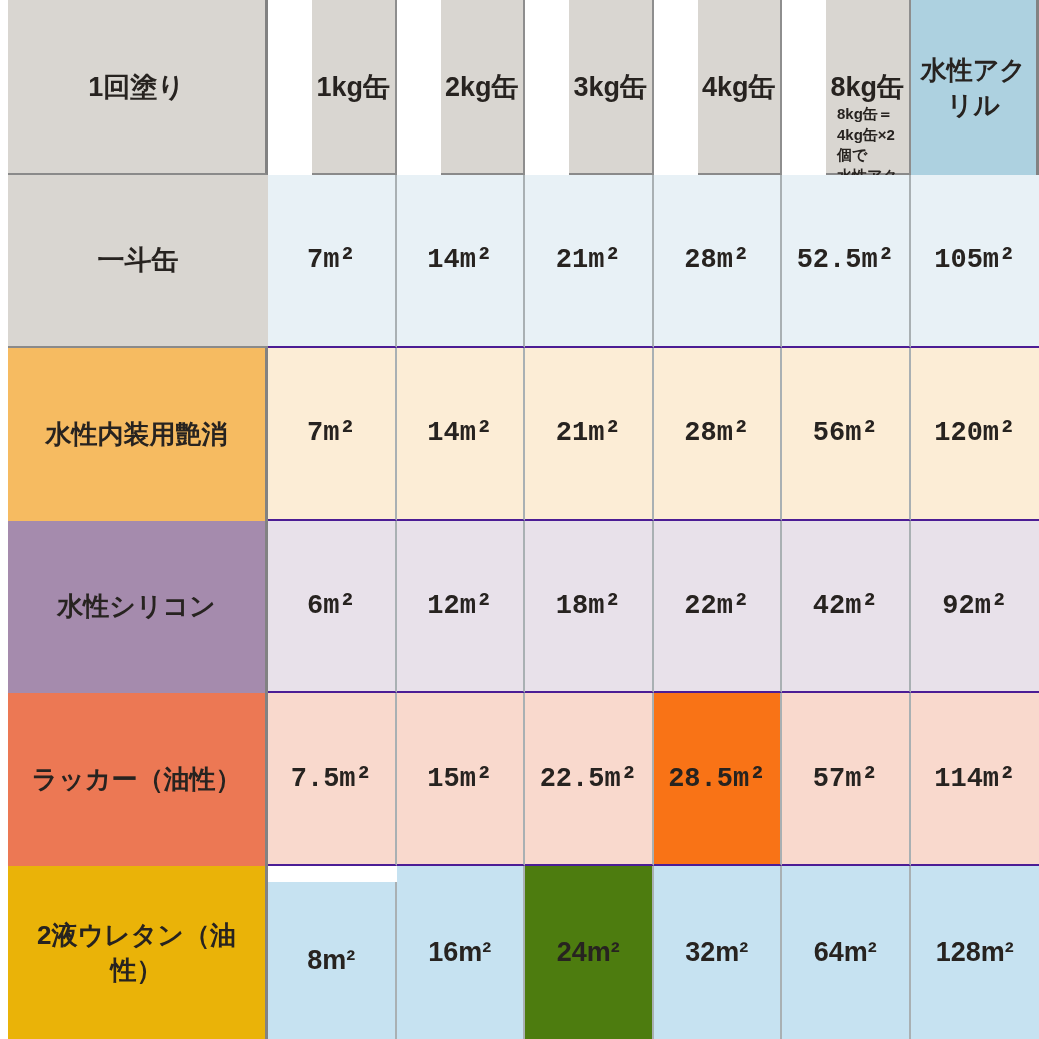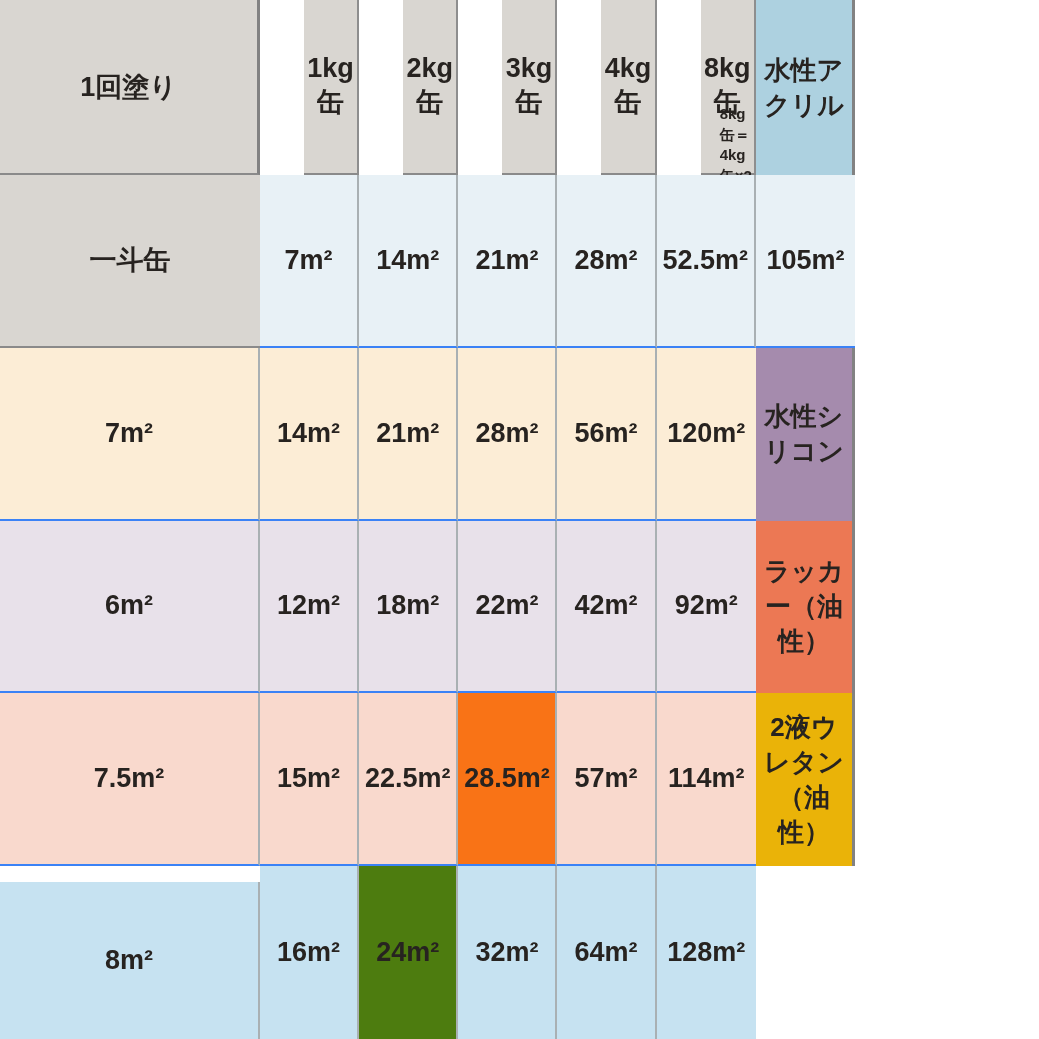--- a/index.html
+++ b/index.html
@@ -1,45 +1,46 @@
 <!DOCTYPE html>
 <html><head>
 <meta charset="utf-8">
 <style>
   html, body { margin: 0; padding: 0; background: #ffffff; }
   .table {
-    width: 855px; height: 1039px;
+    width: 1039px; height: 1039px;
     display: grid;
     grid-template-columns: 260px repeat(6, 1fr);
     grid-template-rows: 175px repeat(5, 1fr);
     font-family: "Liberation Sans", "DejaVu Sans", sans-serif;
     font-weight: bold;
     color: #272320;
     box-sizing: border-box;
+    padding-left: 8px;
   }
   .cell {
     display: flex; align-items: center; justify-content: center;
     box-sizing: border-box; position: relative;
     text-align: center;
   }
   
   .head { background: #d9d6d1; border-bottom: 2px solid #8a8a8a; font-size: 27px; }
   .head:not(.corner):not(.lastcol) { border-right: 2px solid #8e8e8e; margin-left: 44px; }
   .corner { border-right: 3px solid #828282; font-size: 27px; }
   .note {
-    position: absolute; left: 19px; top: 104px;
+    position: absolute; left: 11px; top: 104px;
     display: flex; flex-direction: column; align-items: flex-start;
     font-size: 15px; line-height: 1.38; text-align: left;
   }
   
   .rlabel { border-right: 3px solid #828282; font-size: 26px; padding: 0 4px; }
   
   .val { font-size: 27px; }
   .val:not(.lastcol) { border-right: 2px solid #a9b0b3; }
-  .val:not(.lastrow) { border-bottom: 2px solid #3b82f6; }
+  .val:not(.lastrow) { border-bottom: 2px solid #4c1d95; font-family: Liberation Mono, monospace; }
 </style>
 </head>
 <body>
 
 <div class="table">
 
   <div class="cell head corner">
     <span>1回塗り</span>
   </div>
   <div class="cell head">
@@ -67,20 +68,21 @@
   <div class="cell head lastcol">
     <span>一斗缶</span>
   </div>
   <div class="cell val" style="background-color: rgb(232, 241, 246);">7m²</div>
   <div class="cell val" style="background-color: rgb(232, 241, 246);">14m²</div>
   <div class="cell val" style="background-color: rgb(232, 241, 246);">21m²</div>
   <div class="cell val" style="background-color: rgb(232, 241, 246);">28m²</div>
   <div class="cell val" style="background-color: rgb(232, 241, 246);">52.5m²</div>
   <div class="cell val lastcol" style="background-color: rgb(232, 241, 246);">105m²</div>
 
+  <div class="cell rlabel" style="background-color: rgb(246, 187, 97);">水性内装用艶消</div>
   <div class="cell val" style="background-color: rgb(252, 237, 214);">7m²</div>
   <div class="cell val" style="background-color: rgb(252, 237, 214);">14m²</div>
   <div class="cell val" style="background-color: rgb(252, 237, 214);">21m²</div>
   <div class="cell val" style="background-color: rgb(252, 237, 214);">28m²</div>
   <div class="cell val" style="background-color: rgb(252, 237, 214);">56m²</div>
   <div class="cell val lastcol" style="background-color: rgb(252, 237, 214);">120m²</div>
 
   <div class="cell rlabel" style="background-color: rgb(165, 139, 173);">水性シリコン</div>
   <div class="cell val" style="background-color: rgb(232, 225, 234);">6m²</div>
   <div class="cell val" style="background-color: rgb(232, 225, 234);">12m²</div>

